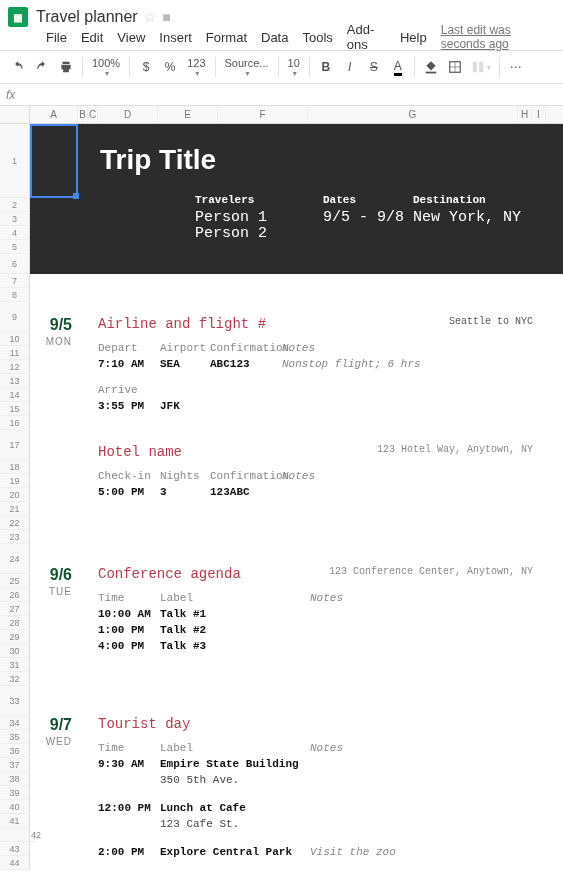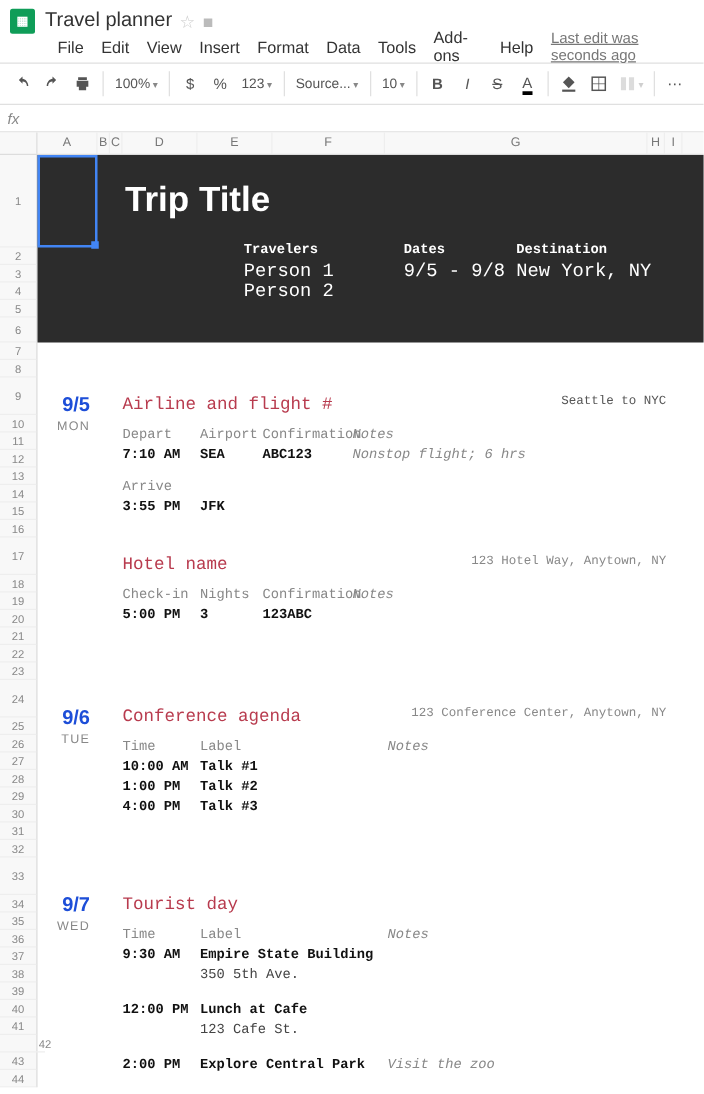--- a/index.html
+++ b/index.html
@@ -21,21 +21,21 @@
   
   .menubar { display:flex; align-items:center; padding:0 8px 4px 46px; height:22px; font-size:13px; color:#333; }
   .menubar .menu-item { margin-right:14px; cursor:pointer; }
   .last-edit { color:#777; font-size:12px; text-decoration:underline; cursor:pointer; }
   
   .toolbar { display:flex; align-items:center; padding:4px 6px; border-top:1px solid #e0e0e0; border-bottom:1px solid #e0e0e0; height:34px; background:#fff; }
   .tb-btn { display:flex; align-items:center; justify-content:center; min-width:22px; height:24px; margin:0 1px; color:#555; font-size:12px; cursor:pointer; padding:0 3px; }
   .tb-sep { width:1px; height:20px; background:#e0e0e0; margin:0 4px; }
   .tb-btn.wide { min-width:auto; padding:0 4px; }
   .caret { font-size:8px; margin-left:2px; color:#888; }
-  .tb-font { font-size:11px; }
+  .tb-font { font-size:11px;flex-direction:column; }
   .tb-btn svg { display:block; }
   
   .formulabar { display:flex; align-items:center; height:22px; border-bottom:1px solid #e0e0e0; padding:0 6px; font-size:12px; color:#999; font-style:italic; }
   .fx-label { font-style:italic; width:24px; color:#888; }
   .fx-input { flex:1; font-size:12px; border:none; outline:none; color:#333; }
   
   .colhdr { display:flex; height:18px; font-size:10px; color:#777; background:#f8f8f8; border-bottom:1px solid #ddd; }
   .corner { width:30px; border-right:1px solid #ddd; }
   .colhdr .col { text-align:center; border-right:1px solid #eee; line-height:18px; }
   
@@ -56,21 +56,21 @@
   .hero-col.c2 { width:90px; }
   .hero-col.c3 { width:150px; }
   .hero-lbl { font-weight:bold; margin-bottom:4px; font-size:11px; }
   .hero-val { font-size:15px; line-height:16px; }
   
   .sel-cell { position:absolute; top:0; left:0; width:48px; height:74px; border:2px solid #4285f4; pointer-events:none; }
   .sel-handle { position:absolute; right:-3px; bottom:-3px; width:6px; height:6px; background:#4285f4; }
   
   .section { position:absolute; left:0; right:0; }
   .day-label { position:absolute; left:0; width:48px; text-align:right; padding-right:6px; }
-  .day-date { font-size:16px; font-weight:bold; color:#1d4ed8; }
+  .day-date { font-size:16px; font-weight:bold; color:#14532d; }
   .day-dow { font-size:10px; color:#888; letter-spacing:1px; margin-top:2px; }
   .card { position:absolute; left:68px; right:30px; background:#fff; }
   .card-title { color:#b83b4e; font-family:"Courier New",monospace; font-size:14px; margin-bottom:8px; }
   .card-loc { position:absolute; right:0; top:0; font-size:10px; font-family:"Courier New",monospace; color:#555; text-align:left; }
   .card-loc.g { color:#888; }
   .tbl { font-family:"Courier New",monospace; font-size:11px; }
   .tbl .hd { color:#888; }
   .tbl .row { display:flex; line-height:16px; }
   .tbl .c-time { width:62px; }
   .tbl .c-a { width:50px; }

